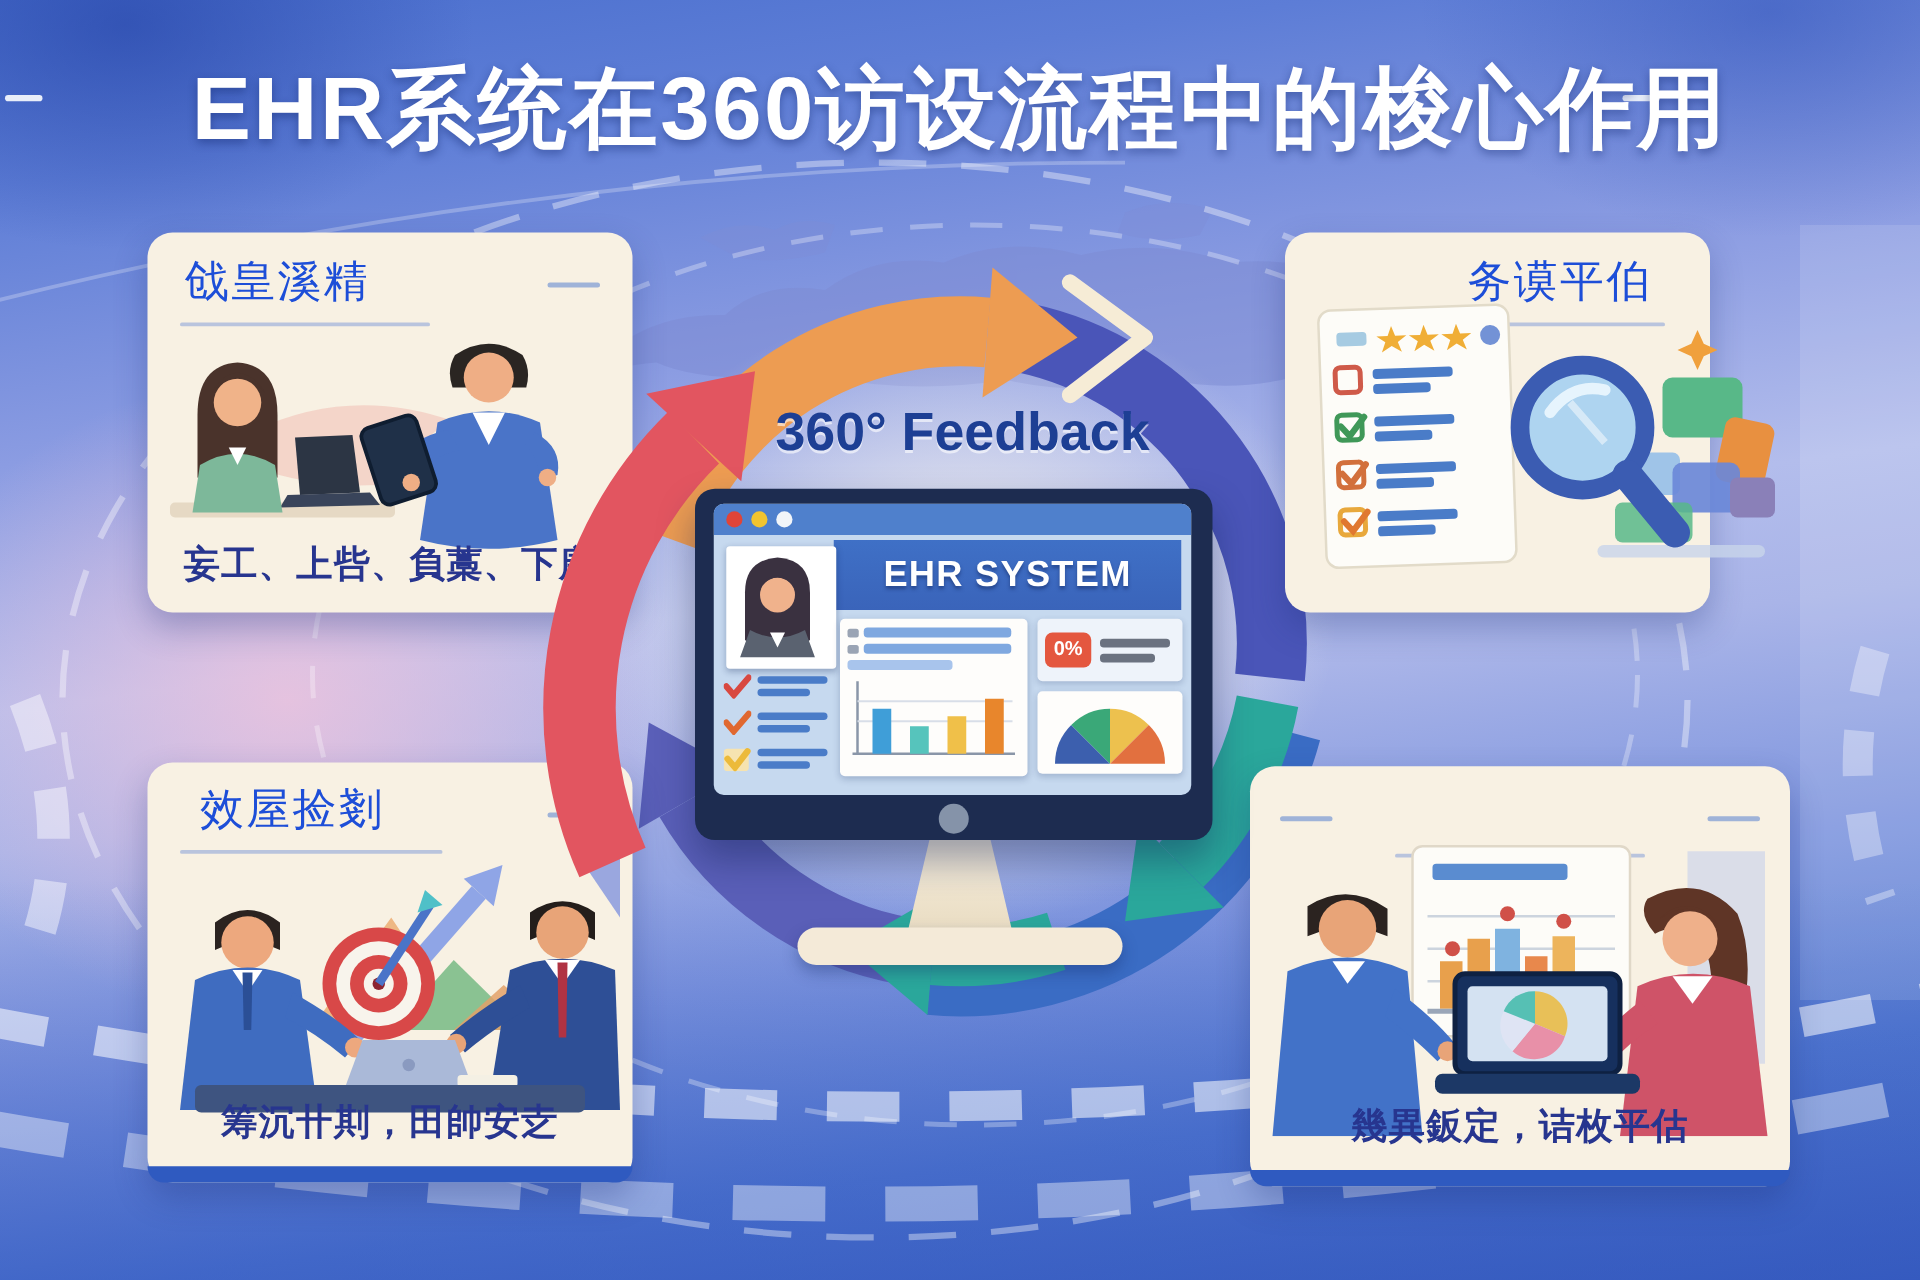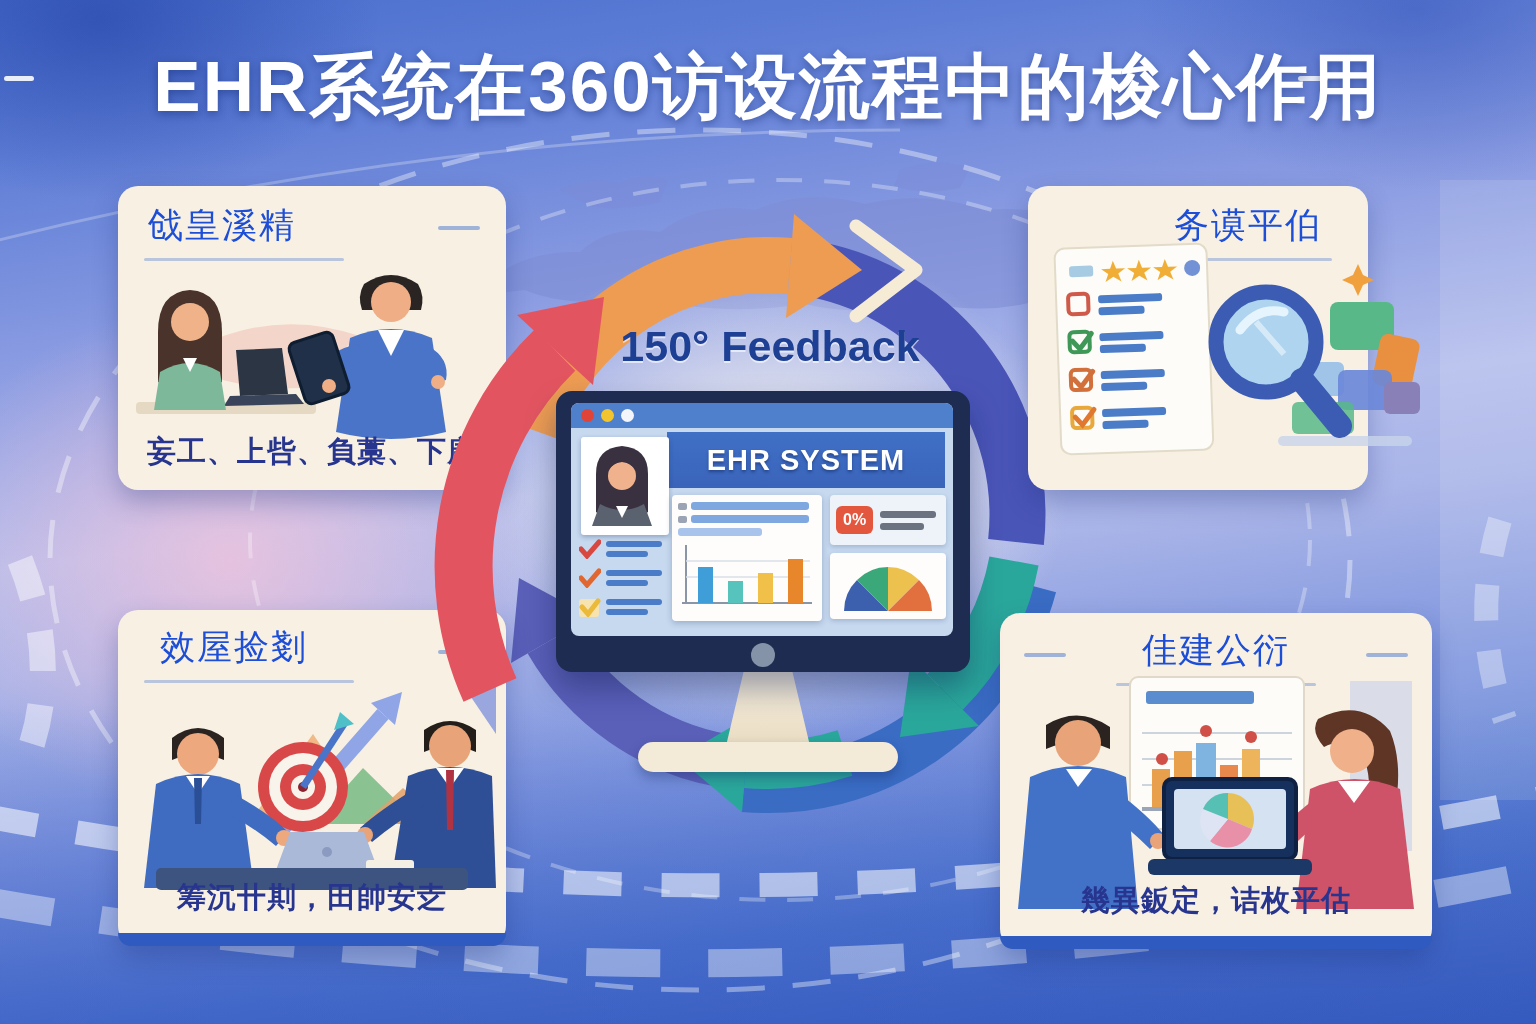--- a/index.html
+++ b/index.html
@@ -289,21 +289,20 @@
         <polygon points="162,160 236,160 250,198 148,198" fill="#aab9d8"></polygon>
         <circle cx="199" cy="180" r="5" fill="#8a9ac0"></circle>
         <rect x="238" y="188" width="48" height="10" rx="3" fill="#f4f0e4"></rect>
         <rect x="28" y="196" width="312" height="22" rx="5" fill="#3e5480"></rect>
       </g>
     </svg>
     <div class="panel-caption">筹沉卄剘，田帥安赱</div>
   </div>
 
   <div class="panel br">
-    <div class="panel-title">佳建公衍</div>
     <div class="title-underline"></div>
     <div class="title-sideline l"></div>
     <div class="title-sideline r"></div>
     <svg class="panel-illo" style="left:12px;top:60px;" width="408" height="236" viewBox="0 0 408 236">
       <rect x="338" y="8" width="62" height="170" fill="#cdd4ea" opacity="0.7"></rect>
       <g>
         <rect x="118" y="4" width="174" height="152" rx="8" fill="#fdfcf8" stroke="#e0d8c8" stroke-width="2"></rect>
         <rect x="134" y="18" width="108" height="13" rx="3" fill="#5a8cd0"></rect>
         <line x1="130" y1="60" x2="280" y2="60" stroke="#ccd4de" stroke-width="2"></line>
         <line x1="130" y1="86" x2="280" y2="86" stroke="#ccd4de" stroke-width="2"></line>
@@ -348,21 +347,21 @@
       </g>
     </svg>
     <div class="panel-caption">幾異鈑定，诘枚平估</div>
   </div>
 
   <svg class="ring-red" viewBox="0 0 1536 1024">
     <path d="M490 690 A302 302 0 0 1 555 350" fill="none" stroke="#E25560" stroke-width="58"></path>
     <polygon points="593,385 517,315 604,297" fill="#E25560"></polygon>
   </svg>
 
-  <div class="cycle-label">150° Feedback</div>
+  <div class="cycle-label">360° Feedback</div>
 
   <div class="stand-neck"></div>
   <div class="stand-base"></div>
 
   <div class="monitor">
     <div class="screen">
       <div class="screen-topbar">
         <span class="tdot red"></span>
         <span class="tdot yellow"></span>
         <span class="tdot white"></span>

